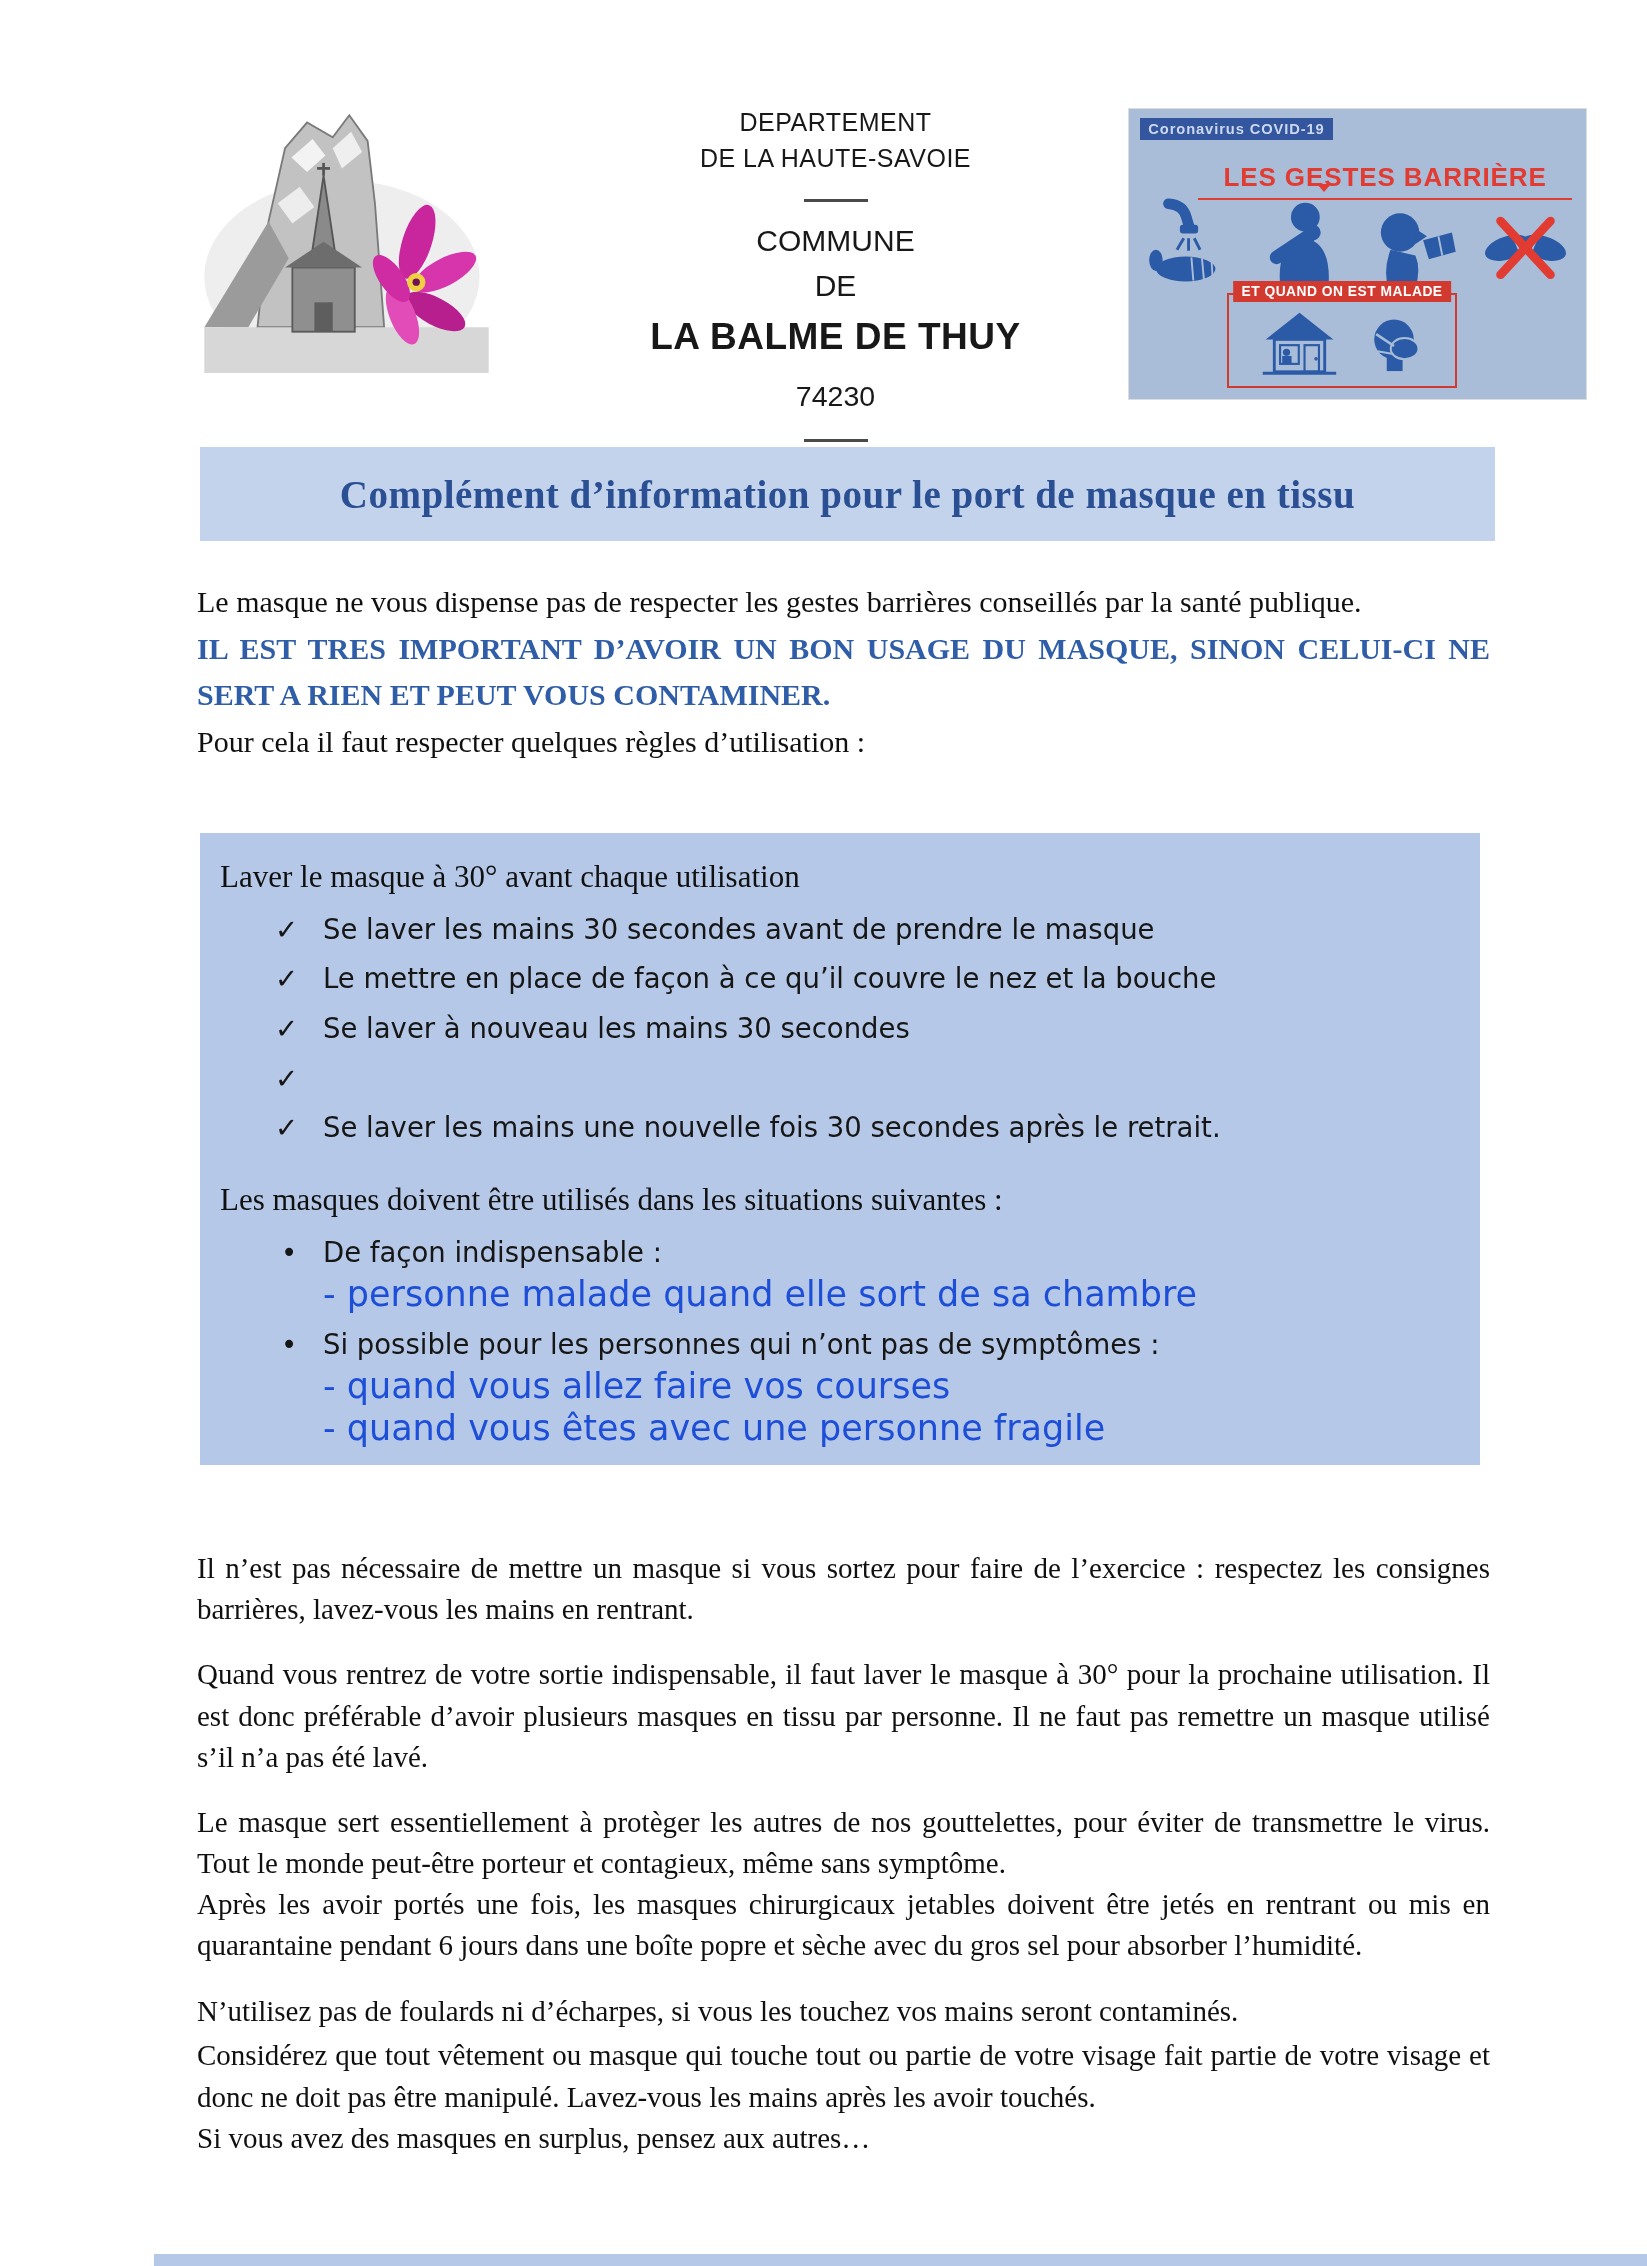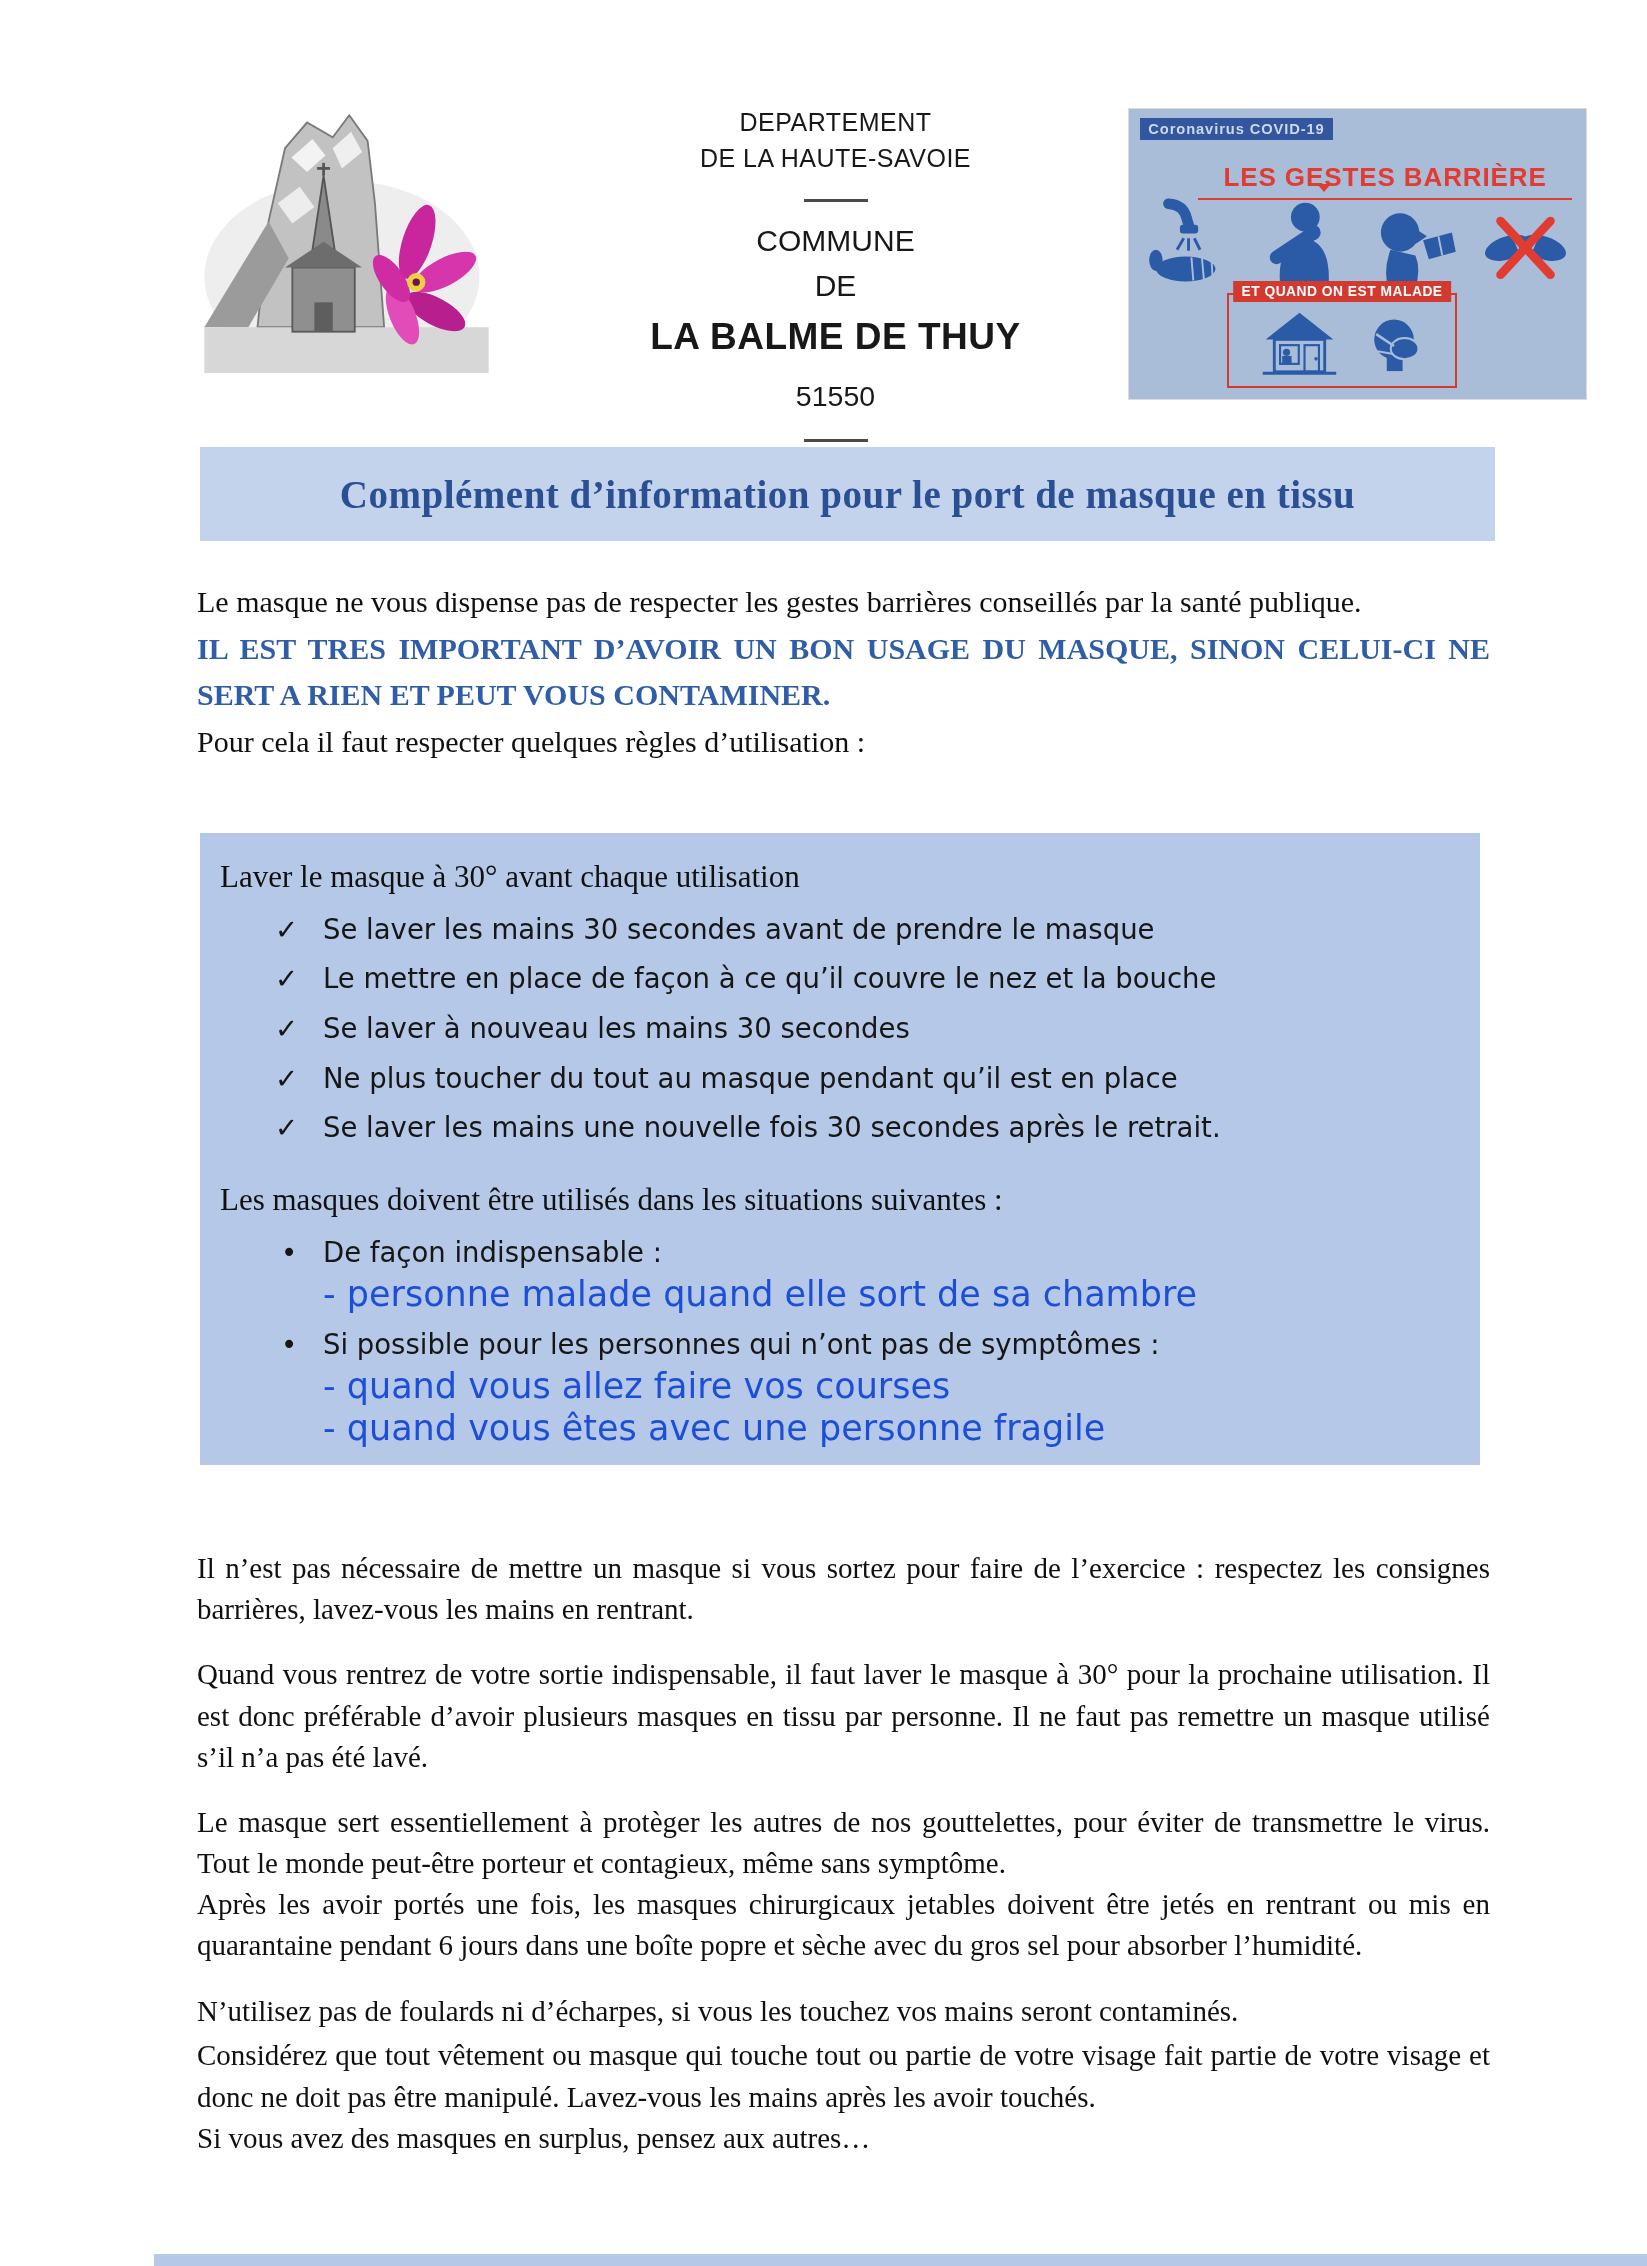--- a/index.html
+++ b/index.html
@@ -135,21 +135,21 @@
     </g>
   </svg>
 
   <div class="hdr-center">
     <div class="dept-line1">DEPARTEMENT</div>
     <div class="dept-line2">DE LA HAUTE-SAVOIE</div>
     <div class="hdr-rule"></div>
     <div class="commune">COMMUNE</div>
     <div class="de">DE</div>
     <div class="commune-name">LA BALME DE THUY</div>
-    <div class="postal">51550</div>
+    <div class="postal">74230</div>
     <div class="hdr-rule"></div>
   </div>
 
   <div class="infographic">
     <div class="covid-badge">Coronavirus COVID-19</div>
     <div class="info-title">LES GESTES BARRIÈRE</div>
     <div class="info-pointer"></div>
 
     <div class="icons-row">
       <svg class="gicon" viewBox="0 0 100 100">
@@ -239,21 +239,20 @@
     <div class="check-item">
       <span class="check-glyph">✓</span>
       <span>Le mettre en place de façon à ce qu’il couvre le nez et la bouche</span>
     </div>
     <div class="check-item">
       <span class="check-glyph">✓</span>
       <span>Se laver à nouveau les mains 30 secondes</span>
     </div>
     <div class="check-item">
       <span class="check-glyph">✓</span>
-      <span>Ne plus toucher du tout au masque pendant qu’il est en place</span>
     </div>
     <div class="check-item">
       <span class="check-glyph">✓</span>
       <span>Se laver les mains une nouvelle fois 30 secondes après le retrait.</span>
     </div>
 
     <h2 class="box-h box-h2">Les masques doivent être utilisés dans les situations suivantes :</h2>
 
     <div class="bullet-item">
       <span class="bullet-glyph">•</span>

